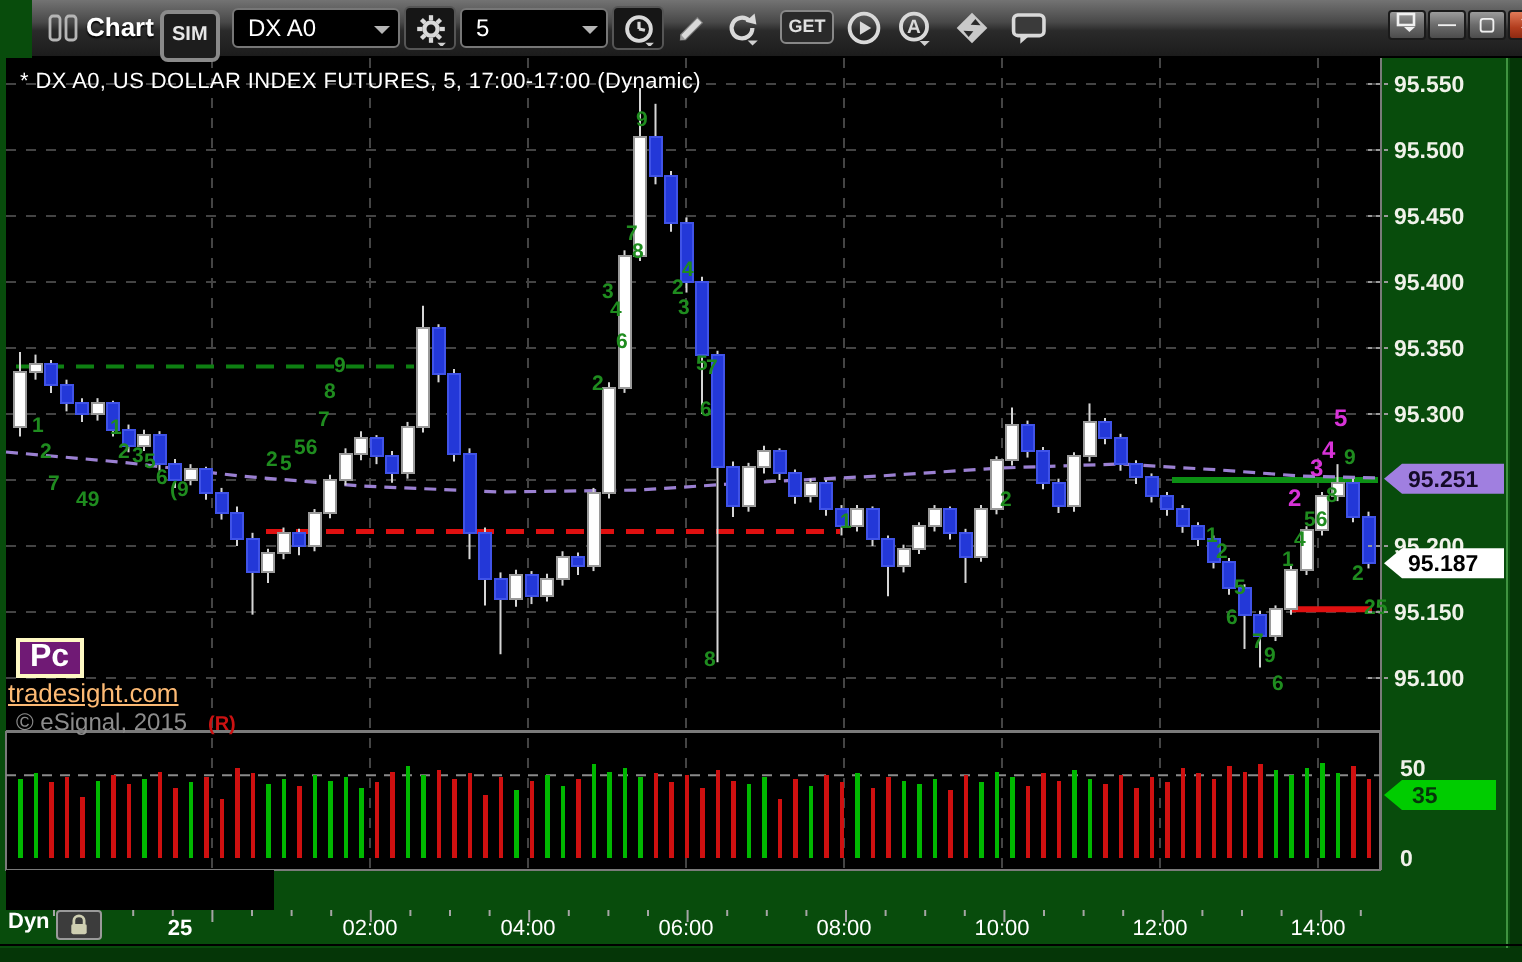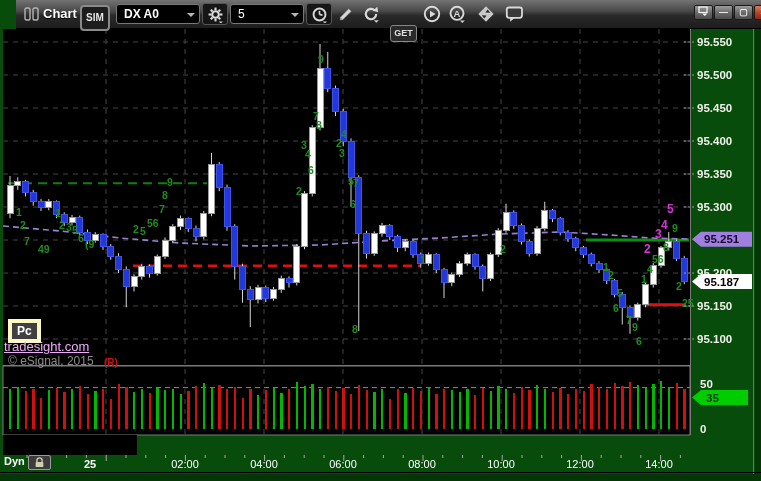--- a/index.html
+++ b/index.html
@@ -15,31 +15,31 @@
     border:2px solid #8a8a8a;border-radius:4px;padding:5px 4px;line-height:12px;}
   .combo{position:absolute;top:4px;height:20px;background:#000;border:1px solid #777;border-radius:3px;
     color:#fff;font-size:12px;line-height:19px;padding-left:7px;box-sizing:border-box;cursor:default;}
   .combo .arr{position:absolute;right:4px;top:8px;width:0;height:0;
     border-left:4px solid transparent;border-right:4px solid transparent;border-top:4px solid #b5b5b5;}
   .tbtn{position:absolute;top:3px;width:26px;height:22px;background:#161616;border:1px solid #555;
     border-radius:3px;display:flex;align-items:center;justify-content:center;padding:0;}
   .ibtn{position:absolute;top:3px;width:24px;height:22px;background:transparent;border:none;
     display:flex;align-items:center;justify-content:center;padding:0;}
   .get-btn{position:absolute;top:5px;width:27px;height:17px;background:#2a2a2a;border:1px solid #888;
-    border-radius:3px;color:#e0e0e0;font-size:9px;font-weight:bold;line-height:15px;text-align:center;padding:0;margin-top:20px;}
+    border-radius:3px;color:#e0e0e0;font-size:9px;font-weight:bold;line-height:15px;text-align:center;padding:0;}
   .wbtn{position:absolute;top:5px;width:19px;height:15px;border:1px solid #1a1a1a;border-radius:2px;
     background:linear-gradient(#9c9c9c,#6b6b6b 50%,#4c4c4c);color:#f0f0f0;font-size:9px;line-height:13px;
     text-align:center;padding:0;font-weight:bold;}
   .wbtn.close{background:linear-gradient(#e07a58,#b23d1e 60%,#8f2a12);}
 
   
   .hdr{position:absolute;left:10px;top:35px;color:#fff;font-size:11px;z-index:3;letter-spacing:.2px;}
-  .pc-badge{position:absolute;left:8px;top:319px;background:#404040;border:4px solid #fef9c3;color:#fff;
-    font-weight:bold;font-size:12px;padding:0 5px;line-height:16px;z-index:3;}
-  .site-link{position:absolute;left:4px;top:339px;color:#f0abfc;text-decoration:underline;font-size:13px;z-index:3;text-align:center;}
+  .pc-badge{position:absolute;left:8px;top:319px;background:#701a75;border:2px solid #fef9c3;color:#fff;
+    font-weight:bold;font-size:16px;padding:0 5px;line-height:16px;z-index:3;}
+  .site-link{position:absolute;left:4px;top:339px;color:#fdba74;text-decoration:underline;font-size:13px;z-index:3;text-align:center;}
   .copyright{position:absolute;left:8px;top:354px;color:#8c8c8c;font-size:12px;z-index:3;}
   .r-label{position:absolute;left:104px;top:357px;color:#cc1212;font-size:10px;font-weight:bold;z-index:3;}
   .voltab{position:absolute;left:3px;top:435px;width:134px;height:20px;background:#000;color:#e8e8e8;
     font-size:11px;line-height:20px;padding-left:8px;z-index:3;box-sizing:border-box;}
   .voltab .x{position:absolute;right:7px;top:-4px;color:#c0c0c0;font-size:10px;font-weight:bold;}
   .dyn-label{position:absolute;left:4px;top:455px;color:#fff;font-weight:bold;font-size:11px;z-index:3;}
   .lockbtn{position:absolute;left:28px;top:455px;width:23px;height:15px;background:#3c3c3c;
     border:1px solid #9a9a9a;border-radius:2px;z-index:3;padding:0;display:flex;align-items:center;justify-content:center;}
   #plot{position:absolute;left:0;top:0;z-index:1;}
 </style>
@@ -468,21 +468,21 @@
     </svg>
 
   <div class="titlebar">
     <svg class="tb-abs" style="left:8px;top:7px;" width="16" height="14">
       <rect x="1" y="1" width="5" height="12" rx="1.5" fill="none" stroke="#b5b5b5" stroke-width="1.4"></rect>
       <rect x="9" y="1" width="5" height="12" rx="1.5" fill="none" stroke="#b5b5b5" stroke-width="1.4"></rect>
     </svg>
     <span class="tb-abs win-title">Chart</span>
     <span class="tb-abs sim-badge">SIM</span>
 
-    <div class="combo" style="left:100px;width:84px;font-weight:bold;">
+    <div class="combo" style="left:100px;width:84px;">
       <span>DX A0</span><span class="arr"></span>
     </div>
     <button class="tbtn" style="left:186px;">
       <svg width="17" height="17" viewBox="0 0 16 16">
         <g stroke="#d9d9d9" stroke-width="2">
             <line x1="8" y1="1.5" x2="8" y2="4"></line>
             <line x1="8" y1="12" x2="8" y2="14.5"></line>
             <line x1="1.5" y1="8" x2="4" y2="8"></line>
             <line x1="12" y1="8" x2="14.5" y2="8"></line>
             <line x1="3.5" y1="3.5" x2="5.2" y2="5.2"></line>
@@ -550,20 +550,21 @@
       <svg width="11" height="10" viewBox="0 0 11 10">
         <rect x="1" y="1" width="8" height="5.5" fill="none" stroke="#f0f0f0" stroke-width="1.3"></rect>
         <polygon points="4,7.5 9.5,7.5 6.7,10" fill="#f0f0f0"></polygon>
       </svg>
     </button>
     <button class="wbtn" style="left:698px;">—</button>
     <button class="wbtn" style="left:718px;">▢</button>
     <button class="wbtn close" style="left:738px;">✕</button>
   </div>
 
+  <div class="hdr">* DX A0, US DOLLAR INDEX FUTURES, 5, 17:00-17:00 (Dynamic)</div>
   <div class="pc-badge">Pc</div>
   <a class="site-link" href="#">tradesight.com</a>
   <div class="copyright">© eSignal, 2015</div>
   <div class="r-label">(R)</div>
 
 
   <div class="dyn-label">Dyn</div>
   <button class="lockbtn">
     <svg width="13" height="11" viewBox="0 0 14 12">
       <path d="M4.2 5.4 V3.6 a2.8 2.6 0 0 1 5.6 0 V5.4" stroke="#cfcfb2" fill="none" stroke-width="1.5"></path>

